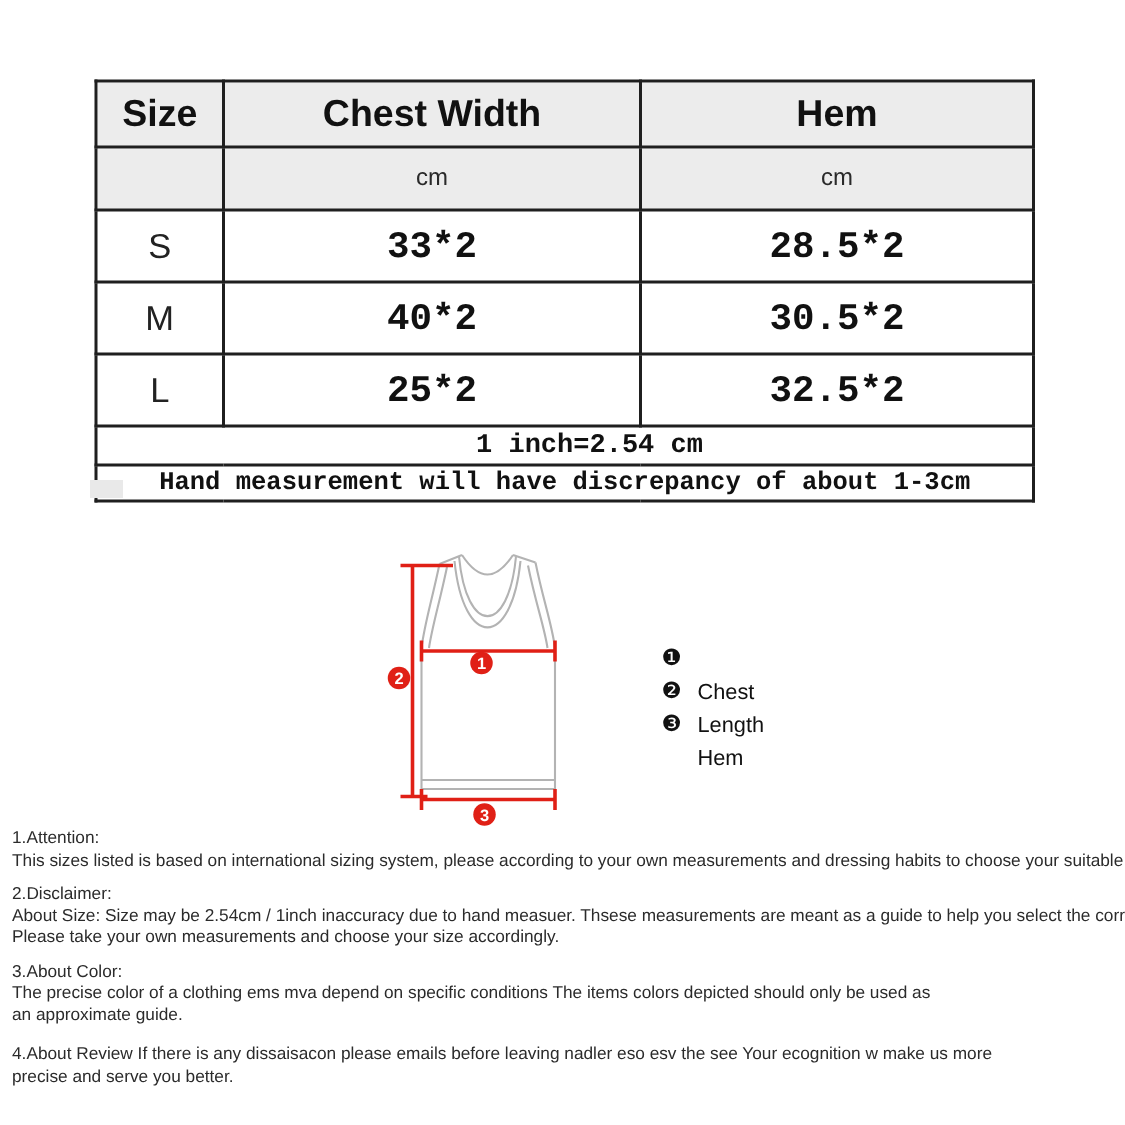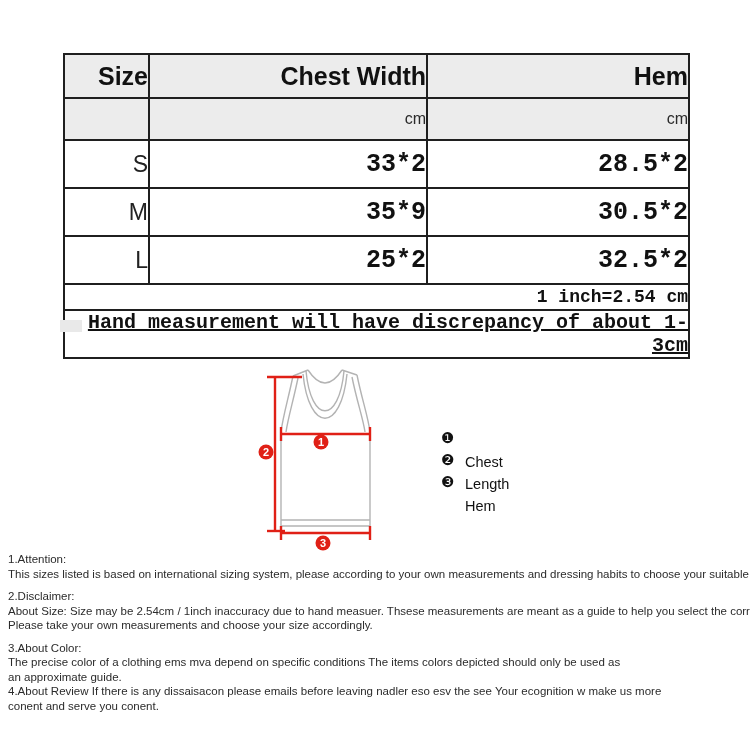--- a/index.html
+++ b/index.html
@@ -2,32 +2,32 @@
 <html><head>
 <meta charset="utf-8">
 <style>
   html,body { margin:0; padding:0; background:#ffffff; }
   body { width:750px; height:750px; font-family:"Liberation Sans", sans-serif; }
   .canvas { position:absolute; left:0; top:0; width:750px; height:750px; background:#fff; overflow:hidden; }
 
   
   table.size-table {
     position:absolute; left:63px; top:53px; width:625px;
-    border-collapse:collapse; table-layout:fixed; text-align:right;
+    border-collapse:collapse; table-layout:fixed; text-align:center;
     background:#fff;
   }
   .size-table th, .size-table td { border:2px solid #1f1f1f; padding:0; overflow:hidden; }
   tr.head th { height:42px; font-size:25px; font-weight:700; background:#ececec; color:#111; }
   tr.units td { height:40px; font-size:16px; font-weight:400; background:#ececec; color:#2a2a2a; }
   tr.datarow td { height:46px; }
   .size-cell { font-size:23px; font-weight:400; color:#222; }
   .mono { font-family:"Liberation Mono","DejaVu Sans Mono",monospace; font-weight:700; color:#111; }
   td.val { font-size:25px; }
   tr.foot td  { height:24px; font-size:18px;padding-left:33px; }
-  tr.foot2 td { height:22px; font-size:20px;text-decoration:underline; }
+  tr.foot2 td { height:22px; font-size:17px; }
 
   
   .smudge { position:absolute; left:60px; top:320px; width:22px; height:12px; background:#e9e9e9; }
 
   
   .diagram { position:absolute; left:240px; top:360px; width:150px; height:195px; }
   .garment { stroke:#b3b3b3; stroke-width:1.4; fill:none; }
   .meas   { stroke:#e02016; stroke-width:2.4; fill:none; }
   .marker { fill:#e02016; }
   .marker-num { fill:#ffffff; font-family:"Liberation Sans",sans-serif; font-size:11px; font-weight:700; text-anchor:middle; }
@@ -35,21 +35,21 @@
   
   .legend { position:absolute; left:441px; top:427px; }
   .legend-row { display:flex; align-items:center; height:22px; color:#111; }
   .bullet { font-size:15px; font-family:"DejaVu Sans", sans-serif; width:20px; }
   .legend-label { font-size:14.5px; margin-left:4px;margin-top:48px; }
 
   
   .notes { position:absolute; left:8px; top:552px; width:742px; font-size:11.5px; line-height:14.5px; color:#2b2b2b; }
   .note-section { margin-top:8px; }
   .note-section:first-child { margin-top:0; }
-  .note-section.last { margin-top:0; }
+  .note-section.last { margin-top:12px; }
   .note-line { white-space:nowrap; }
 </style>
 </head>
 <body>
 
 <div class="canvas">
 
   <table class="size-table">
     <colgroup>
       <col style="width:85px">
@@ -67,21 +67,21 @@
         <td>cm</td>
         <td>cm</td>
       </tr>
       <tr class="datarow">
         <td class="size-cell">S</td>
         <td class="mono val">33*2</td>
         <td class="mono val">28.5*2</td>
       </tr>
       <tr class="datarow">
         <td class="size-cell">M</td>
-        <td class="mono val">35*9</td>
+        <td class="mono val">40*2</td>
         <td class="mono val">30.5*2</td>
       </tr>
       <tr class="datarow">
         <td class="size-cell">L</td>
         <td class="mono val">25*2</td>
         <td class="mono val">32.5*2</td>
       </tr>
       <tr class="foot">
         <td colspan="3" class="mono">1 inch=2.54 cm</td>
       </tr>
@@ -165,17 +165,17 @@
       <div class="note-line">About Size: Size may be 2.54cm / 1inch inaccuracy due to hand measuer. Thsese measurements are meant as a guide to help you select the correct size.</div>
       <div class="note-line">Please take your own measurements and choose your size accordingly.</div>
     </div>
     <div class="note-section">
       <div class="note-line">3.About Color:</div>
       <div class="note-line">The precise color of a clothing ems mva depend on specific conditions The items colors depicted should only be used as</div>
       <div class="note-line">an approximate guide.</div>
     </div>
     <div class="note-section last">
       <div class="note-line">4.About Review If there is any dissaisacon please emails before leaving nadler eso esv the see Your ecognition w make us more</div>
-      <div class="note-line">conent and serve you conent.</div>
+      <div class="note-line">precise and serve you better.</div>
     </div>
   </div>
 
 </div>
 
 </body></html>

